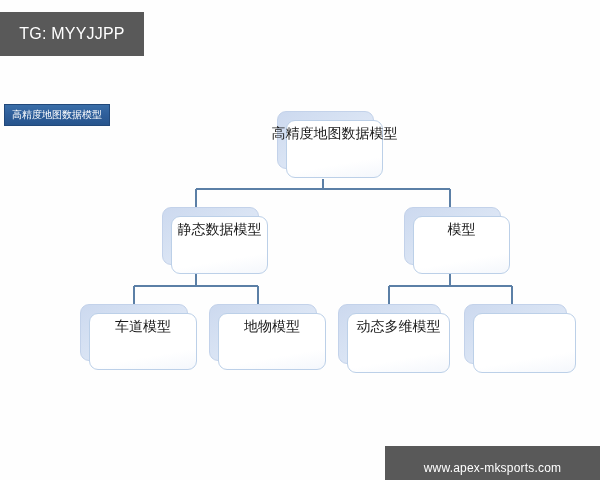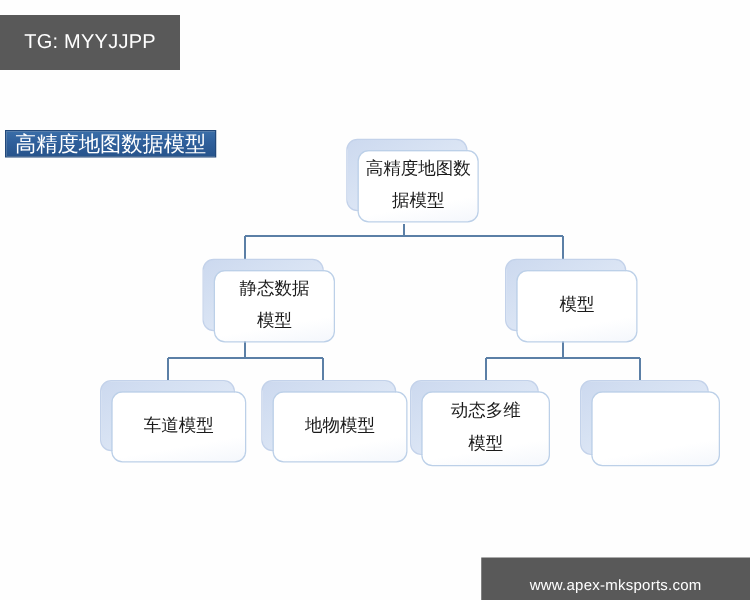--- a/index.html
+++ b/index.html
@@ -49,21 +49,21 @@
     position: absolute;
     left: 4px;
     top: 104px;
     height: 22px;
     padding: 0 7px;
     display: flex;
     align-items: center;
     background: linear-gradient(180deg, #3a6ea8 0%, #2f5f9b 45%, #27548c 100%);
     border: 1px solid #21487a;
     color: #ffffff;
-    font-size: 17px;
+    font-size: 10px;
     font-family: "DejaVu Sans", "Liberation Sans", sans-serif;
     white-space: nowrap;
     box-sizing: border-box;
     justify-content: center;
   }
 
   
   #diagram {
     position: absolute;
     left: 0;
@@ -99,22 +99,21 @@
     position: absolute;
     left: 9px;
     top: 9px;
     width: 100%;
     height: 100%;
     border-radius: 9px;
     background: linear-gradient(170deg, #ffffff 0%, #ffffff 72%, #f4f7fc 100%);
     border: 1px solid #bcd0e8;
     box-sizing: border-box;
     display: flex;
-    flex-direction: column;
-    align-items: center;
+    flex-direction: row;
     justify-content: center;
     color: #1a1a1a;
     font-family: "DejaVu Sans", "Liberation Sans", sans-serif;
     font-size: 14px;
     line-height: 1.85;
     text-align: center;
     white-space: nowrap;
   }
   .node.leaf .card { font-size: 14px; }
 </style>
@@ -173,21 +172,21 @@
     </div>
   </div>
 
   <div class="node leaf" style="left:80px; top:304px; width:108px; height:57px;">
     <div class="shadow"></div>
     <div class="card">
       <span>车道模型</span>
     </div>
   </div>
 
-  <div class="node leaf" style="left:328px; top:304px; width:103px; height:60px;">
+  <div class="node leaf" style="left:338px; top:304px; width:103px; height:60px;">
     <div class="shadow"></div>
     <div class="card">
       <span>动态多维</span>
       <span>模型</span>
     </div>
   </div>
 
   <div class="node leaf" style="left:464px; top:304px; width:103px; height:60px;">
     <div class="shadow"></div>
     <div class="card">

